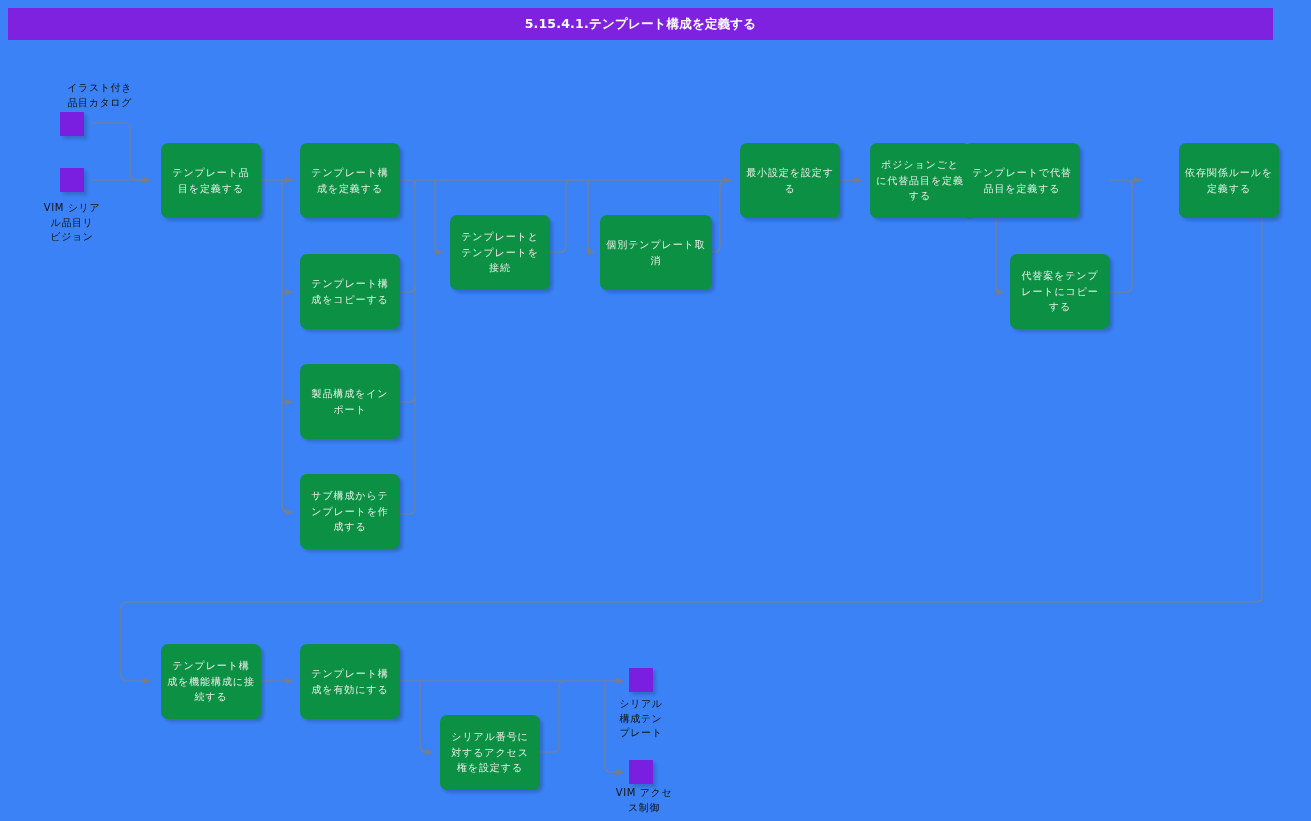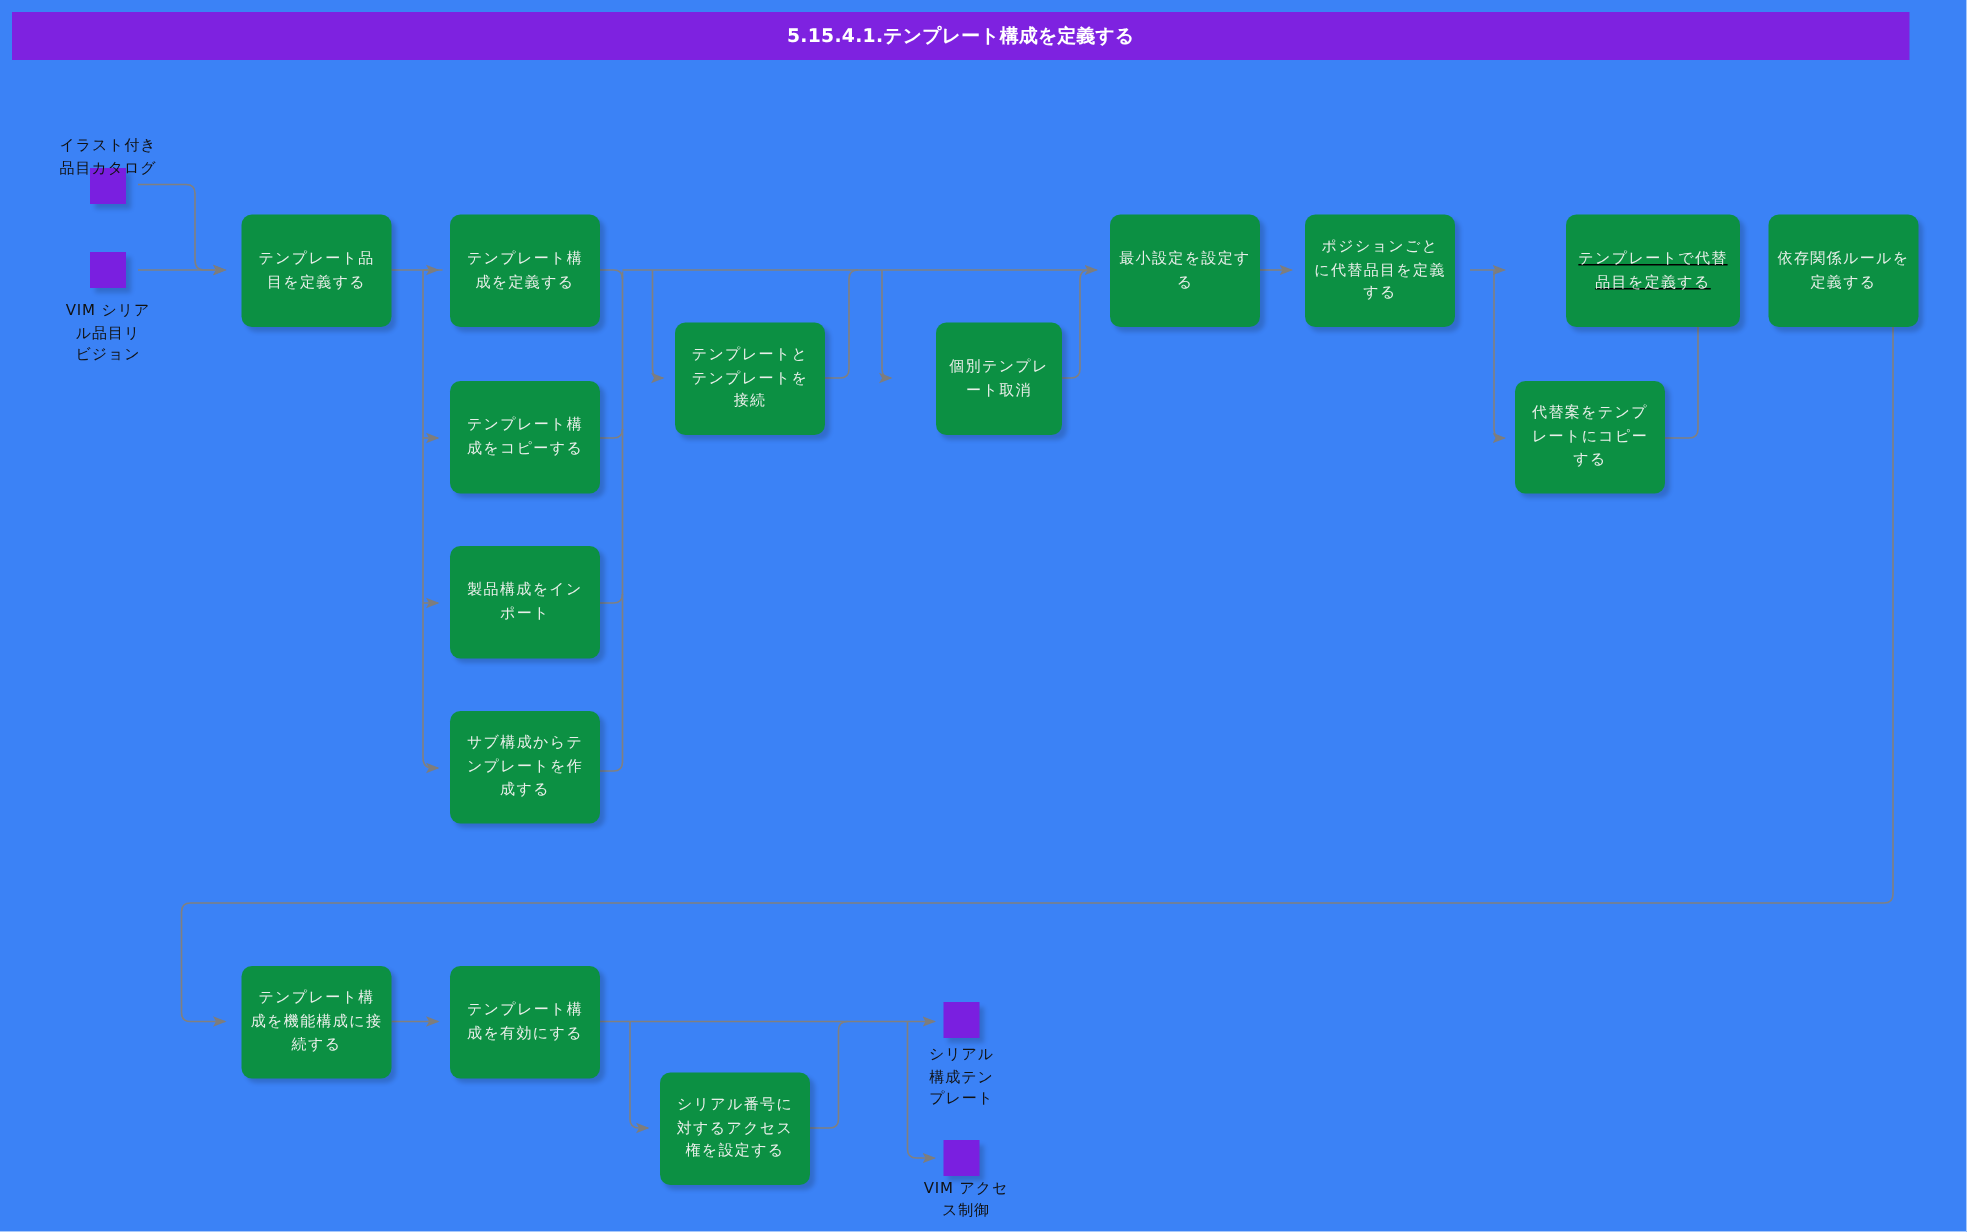--- a/index.html
+++ b/index.html
@@ -126,21 +126,21 @@
 
       <path d="M540,752 L553,752 Q559,752 559,746 L559,687 Q559,681 565,681"></path>
 
       <path d="M575,681 L623,681" marker-end="url(#ah)"></path>
 
       <path d="M605,681 L605,766 Q605,772 611,772 L623,772" marker-end="url(#ah)"></path>
     </g>
   </svg>
 
   <div class="datanode" style="left:60px;top:112px;"></div>
-  <div class="dlabel" style="left:12px;top:91px;width:120px;">イラスト付き
+  <div class="dlabel" style="left:12px;top:81px;width:120px;text-align:right;">イラスト付き
 品目カタログ</div>
 
   <div class="datanode" style="left:60px;top:168px;"></div>
   <div class="dlabel" style="left:12px;top:201px;width:120px;">VIM シリア
 ル品目リ
 ビジョン</div>
 
   <div class="datanode" style="left:629px;top:668px;"></div>
   <div class="dlabel" style="left:601px;top:697px;width:80px;">シリアル
 構成テン
@@ -167,33 +167,33 @@
   </div>
 
   <div class="proc" style="left:300px;top:474px;width:100px;height:75px;align-items:center;">
     <span>サブ構成からテンプレートを作成する</span>
   </div>
 
   <div class="proc" style="left:450px;top:215px;width:100px;height:75px;">
     <span>テンプレートとテンプレートを接続</span>
   </div>
 
-  <div class="proc" style="left:624px;top:215px;width:84px;height:75px;">
+  <div class="proc" style="left:600px;top:215px;width:112px;height:75px;">
     <span>個別テンプレート取消</span>
   </div>
 
   <div class="proc" style="left:740px;top:143px;width:100px;height:75px;">
     <span>最小設定を設定する</span>
   </div>
 
   <div class="proc" style="left:870px;top:143px;width:100px;height:75px;">
     <span>ポジションごとに代替品目を定義する</span>
   </div>
 
-  <div class="proc" style="left:1044px;top:143px;width:116px;height:75px;text-decoration:underline;">
+  <div class="proc" style="left:964px;top:143px;width:116px;height:75px;">
     <span>テンプレートで代替品目を定義する</span>
   </div>
 
   <div class="proc" style="left:1010px;top:254px;width:100px;height:75px;">
     <span>代替案をテンプレートにコピーする</span>
   </div>
 
   <div class="proc" style="left:1150px;top:143px;width:100px;height:75px;margin-left:29px;">
     <span>依存関係ルールを定義する</span>
   </div>

